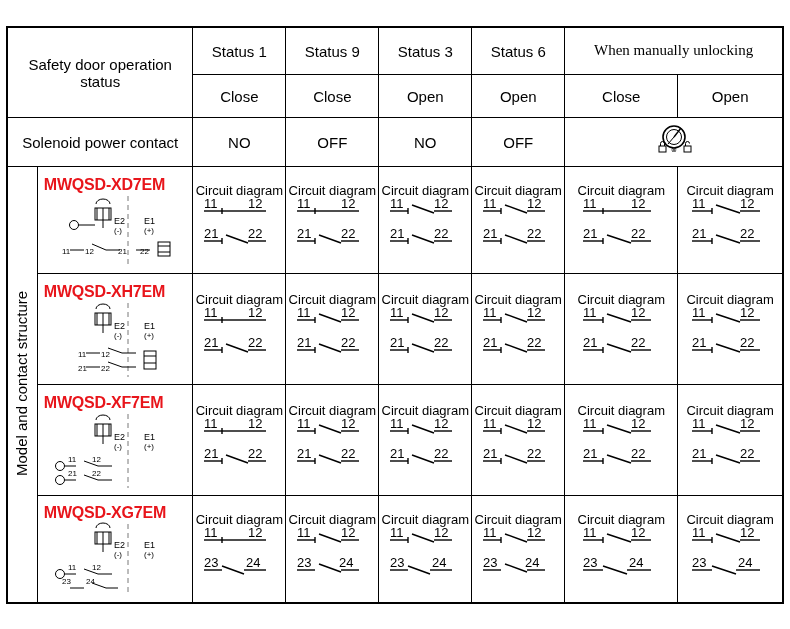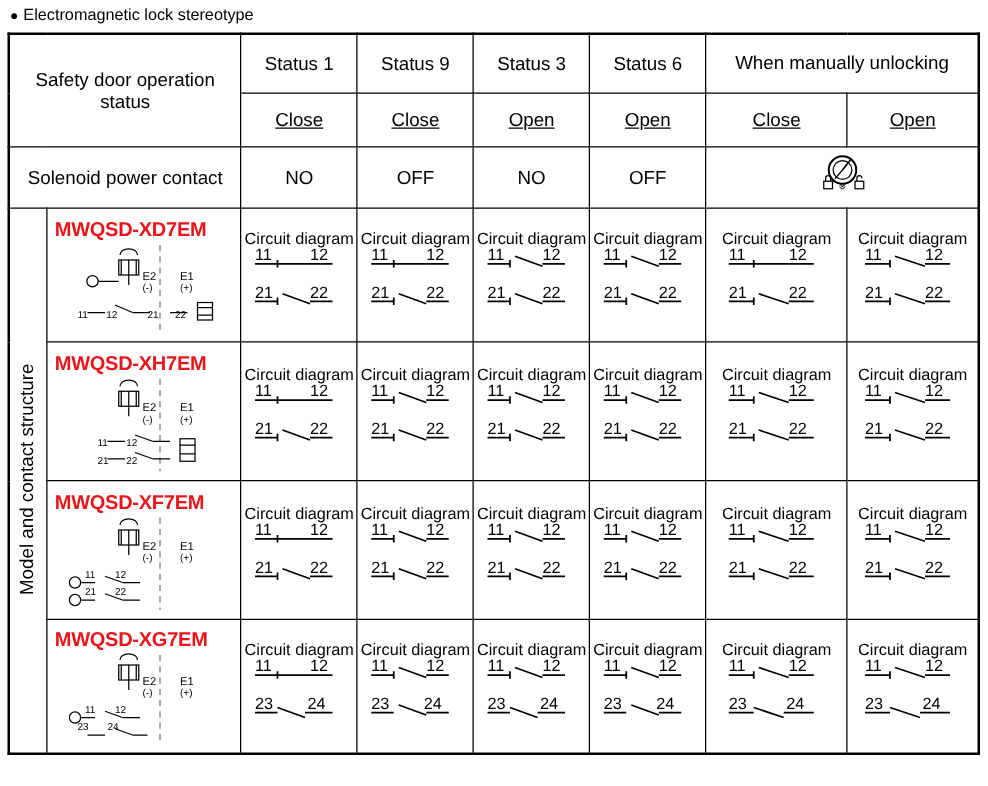--- a/index.html
+++ b/index.html
@@ -43,22 +43,22 @@
   col.c6{width:112px;}
   col.c7{width:104px;}
 
   .hdr-left{
     text-align:left;
     padding-left:12px;
     font-size:16px;
     border-radius:21px;
   }
   .hdr-status{font-size:16px;}
-  .hdr-manual{font-size:16px;line-height:1.15;}
-  .hdr-state{font-size:16px;text-decoration:underline;}
+  .hdr-manual{font-size:16px;line-height:1.15;font-family:Liberation Serif, serif;}
+  .hdr-state{font-size:16px;}
   .cell-supply{font-size:15px;}
 
   .model{
     color:#e8151b;
     font-size:16px;
     font-weight:bold;
     letter-spacing:-0.2px;
     display:block;
     text-align:left;
     padding-left:6px;
@@ -90,23 +90,20 @@
     vertical-align:top;
     margin-top:40px;
   }
   .struct-svg{display:block;margin:0 auto;}
 </style>
 </head>
 <body>
 
 <div class="page">
 
-  <div class="caption">
-    <span class="bullet">●</span><span>Electromagnetic lock stereotype</span>
-  </div>
 
   <table class="main outer">
     <colgroup>
       <col class="c0">
         <col class="c1">
         <col class="c2">
         <col class="c3">
         <col class="c4">
         <col class="c5">
         <col class="c6">

